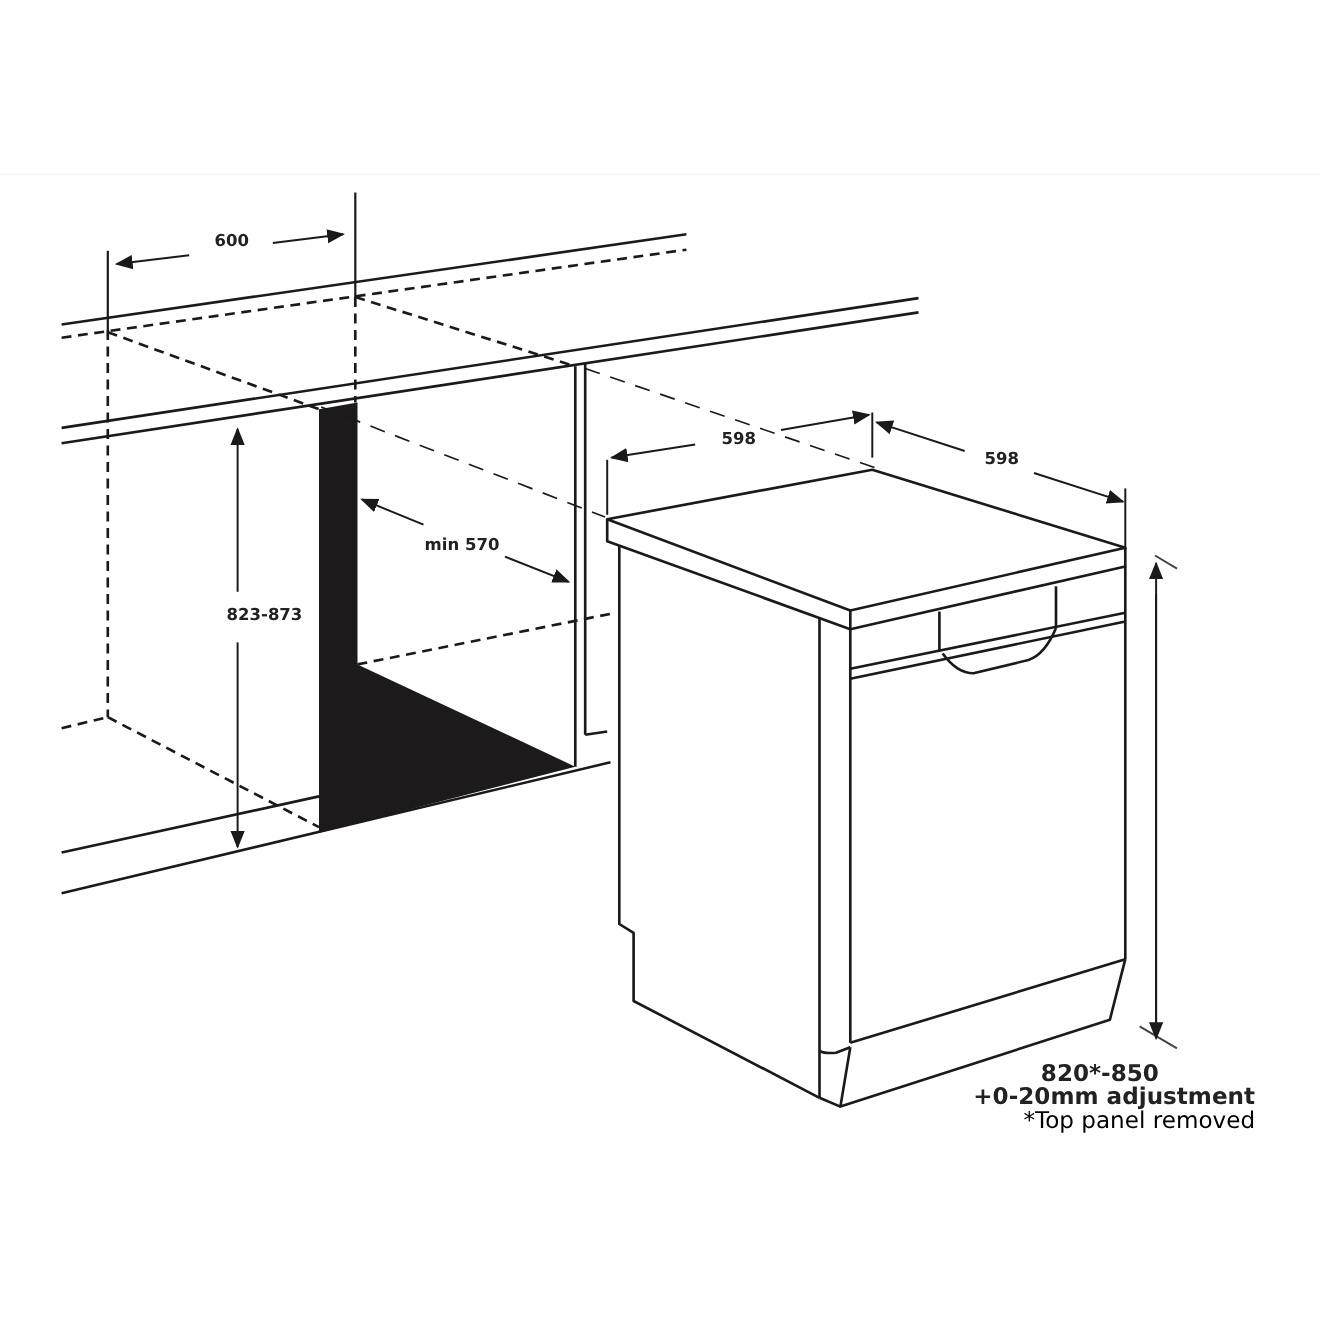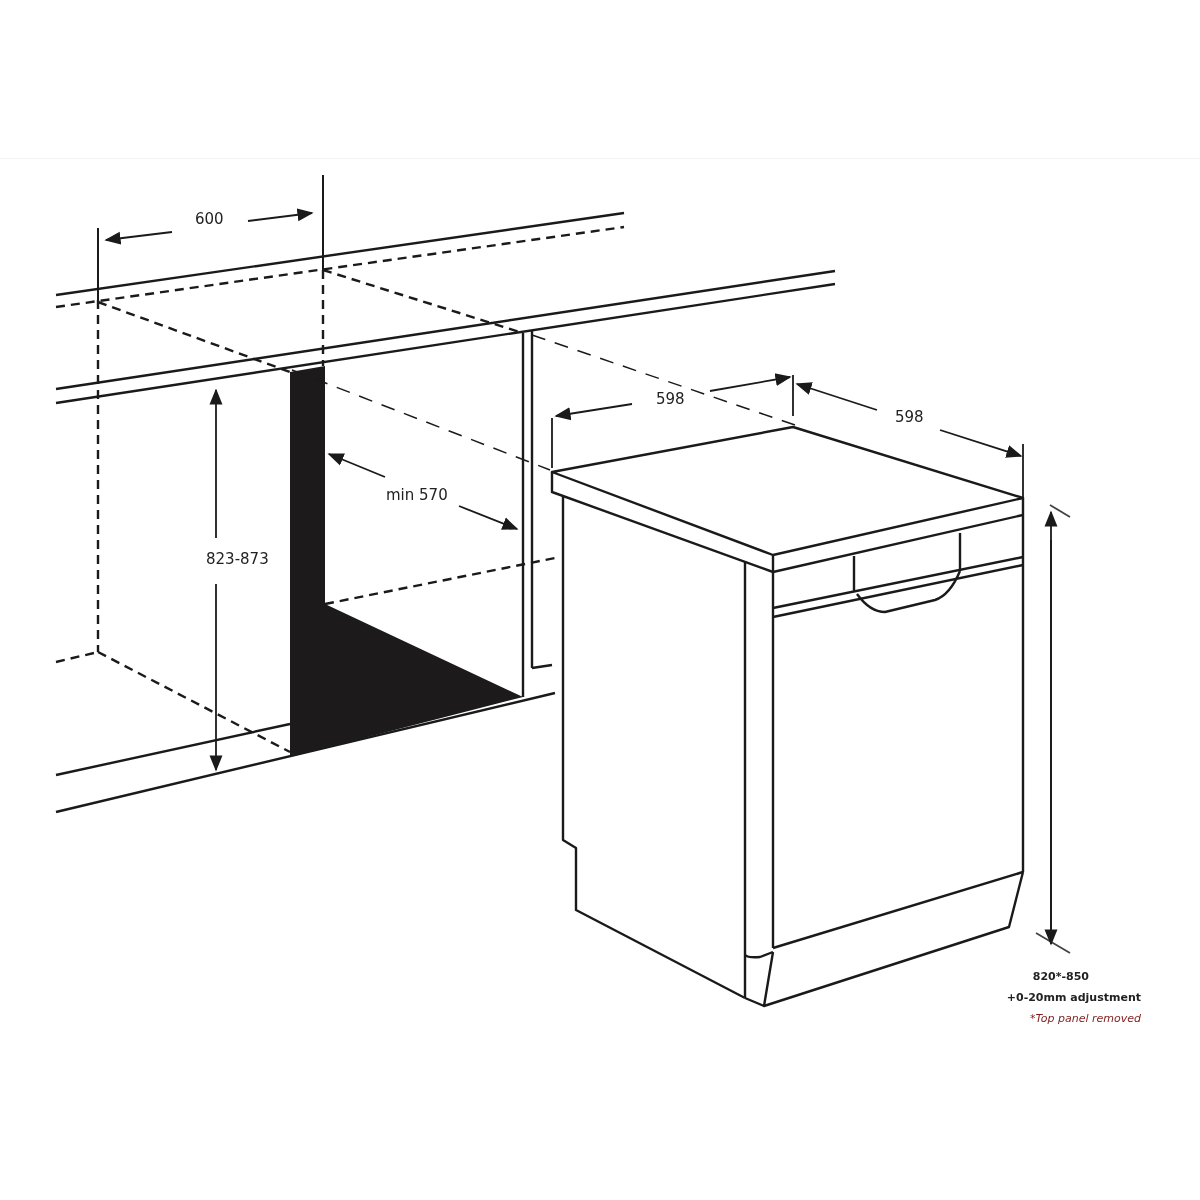--- a/index.html
+++ b/index.html
@@ -1,22 +1,22 @@
 <!DOCTYPE html>
 <html><head>
 <meta charset="utf-8">
 <style>
   html, body { margin: 0; padding: 0; background: #ffffff; }
   body { width: 1200px; height: 1200px; position: relative; overflow: hidden; font-family: "DejaVu Sans", sans-serif; }
   .topband { position: absolute; left: 0; top: 0; width: 1200px; height: 158px; background: #ffffff; border-bottom: 1px solid #f3f3f3; }
   svg.diagram { position: absolute; left: 0; top: 0; }
-  .lbl { position: absolute; font-family: "DejaVu Sans", sans-serif; font-weight: normal; color: #222; font-size: 15px; line-height: 1; white-space: nowrap; background: #fff; }
-  .note { position: absolute; font-family: "DejaVu Sans", sans-serif; color: #222; font-size: 11px; line-height: 21px; text-align: right; white-space: nowrap; }
+  .lbl { position: absolute; font-family: "DejaVu Sans", sans-serif; font-weight: bold; color: #222; font-size: 15px; line-height: 1; white-space: nowrap; background: #fff; }
+  .note { position: absolute; font-family: "DejaVu Sans", sans-serif; color: #222; font-size: 21px; line-height: 21px; text-align: right; white-space: nowrap; }
   .note .b { font-weight: bold; text-align: right; }
-  .note .r { font-weight: normal; color: #7f1d1d; font-style: italic; }
+  .note .r { font-weight: normal; color: #000000; }
 </style>
 </head>
 <body>
 
 <div class="topband"></div>
 
 <svg class="diagram" width="1200" height="1200" viewBox="0 0 1200 1200" xmlns="http://www.w3.org/2000/svg">
   <defs>
     <marker id="arr" viewBox="0 0 10 10" refX="9" refY="5" markerWidth="9" markerHeight="9" orient="auto-start-reverse">
       <path d="M0,1 L10,5 L0,9 z" fill="#1a1a1a"></path>

